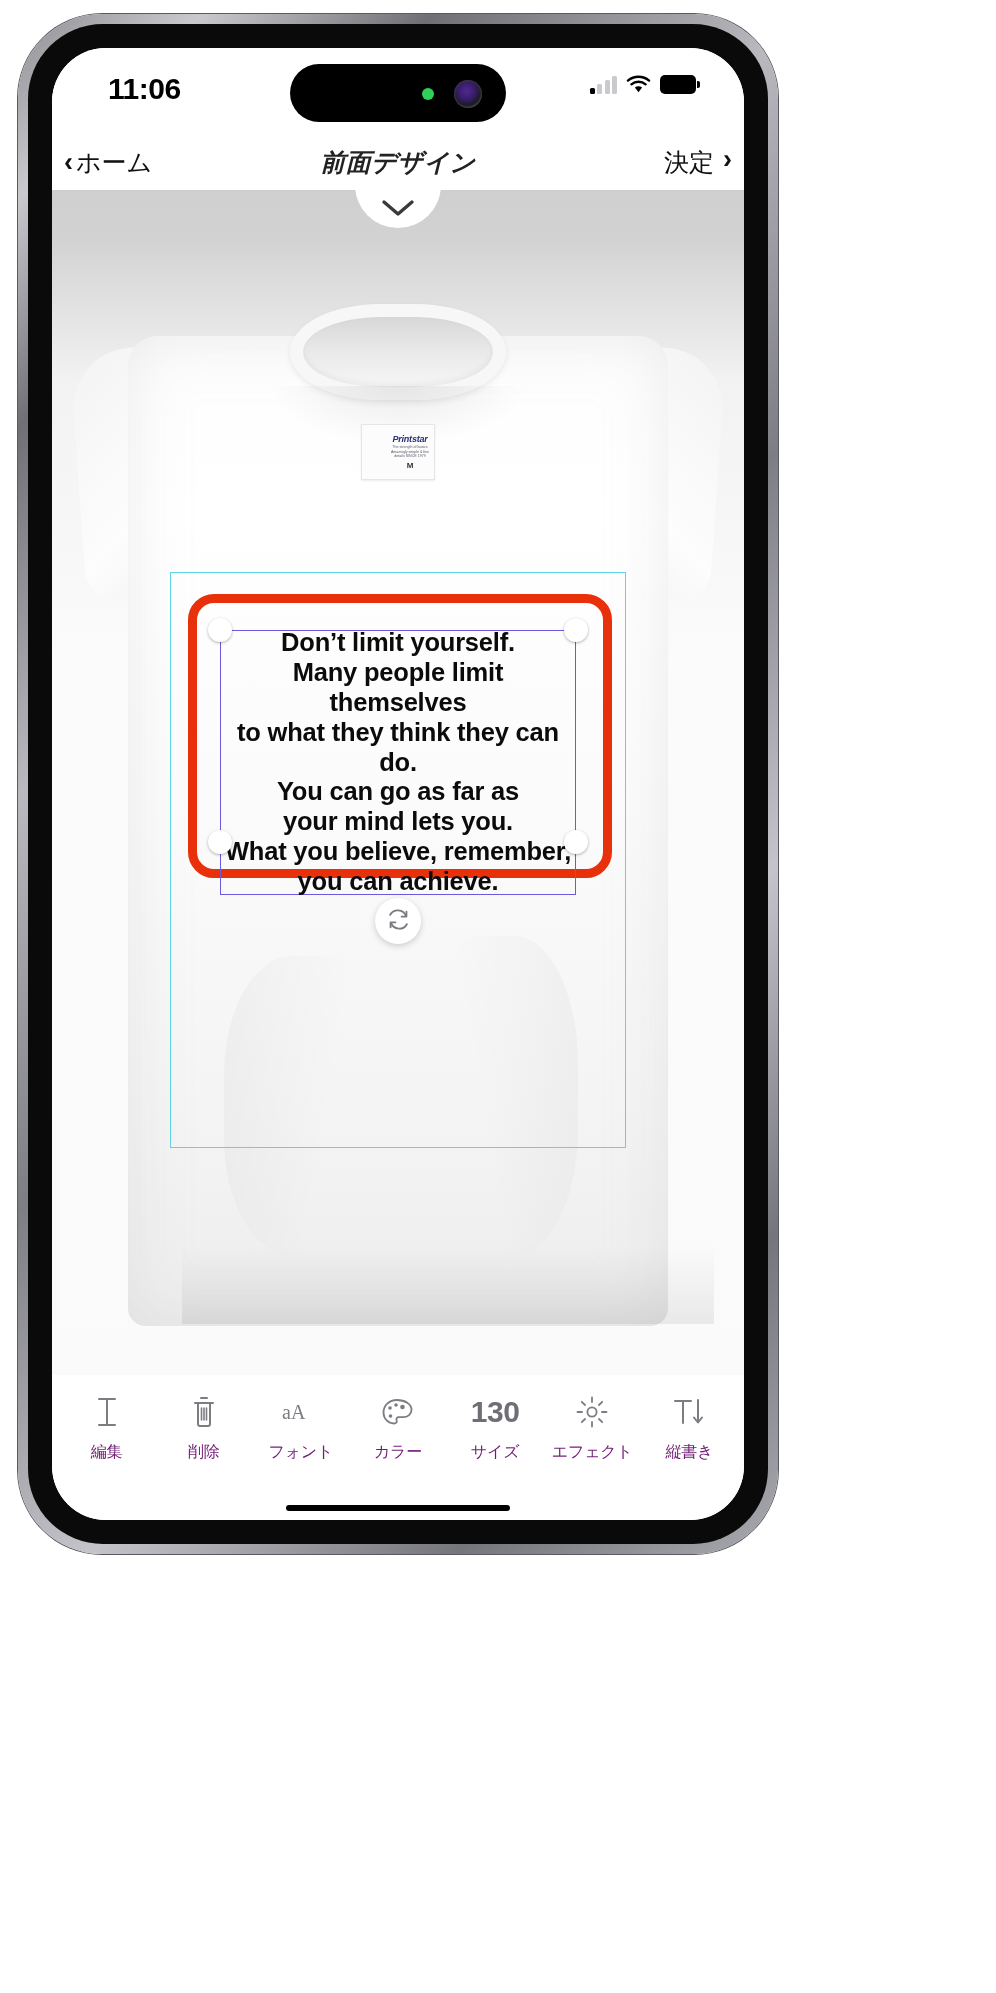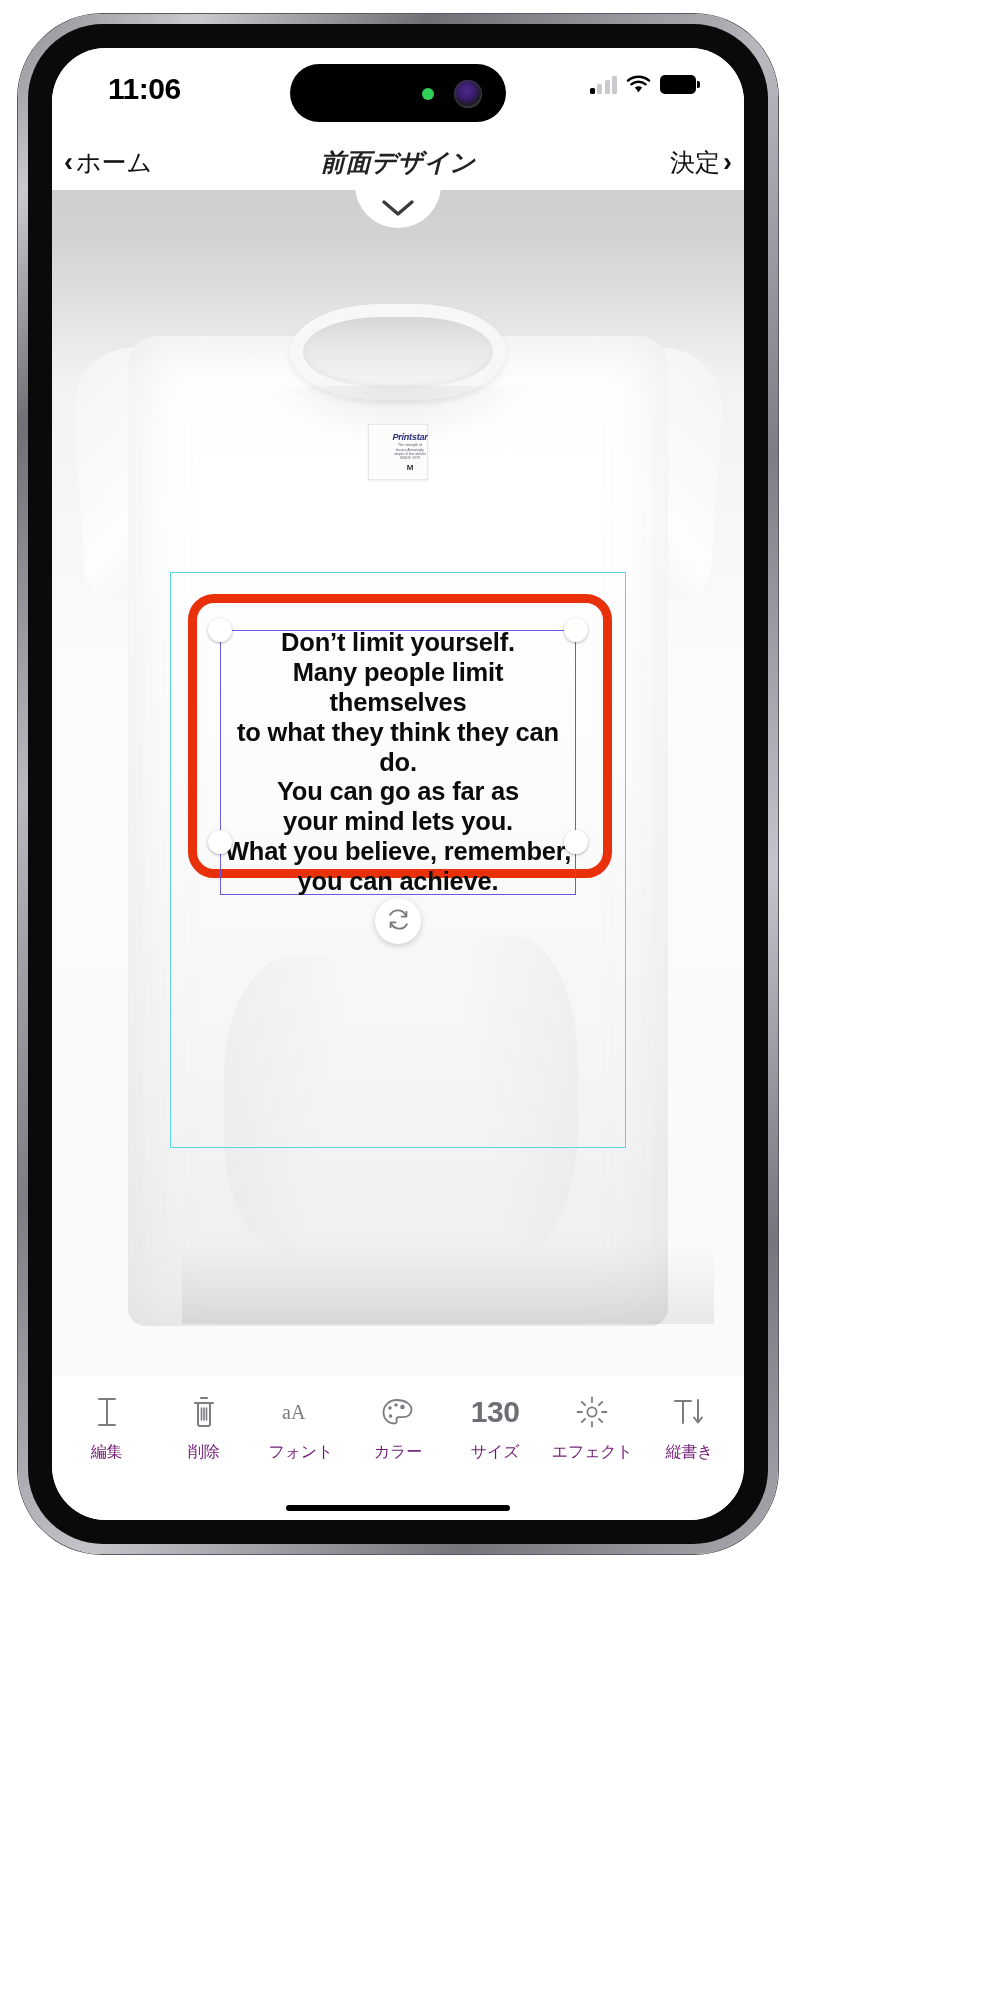--- a/index.html
+++ b/index.html
@@ -132,21 +132,21 @@
   }
   .chev { font-size: 27px; font-weight: bold; line-height: 1; }
   #nav-title {
     position: absolute; left: 50%; transform: translateX(-50%);
     font-size: 25px; font-weight: bold; color: #222;
     letter-spacing: 0.5px;
     font-style: italic;
   }
   #nav-done {
     position: absolute; right: 12px;
-    display: flex; align-items: center; gap: 3px;
+    display: flex; align-items: flex-start; gap: 9px;
     font-size: 25px; color: #111; font-weight: 500;
   }
 
   
   #canvas-area {
     position: absolute; left: 0; top: 142px;
     width: 692px; height: 1185px;
     background: linear-gradient(180deg,#cfcfcf 0%,#d2d2d2 4%,#f2f2f2 16%,#fbfbfb 40%,#fafafa 100%);
     overflow: hidden;
   }
@@ -205,21 +205,21 @@
   }
   .collar-shadow {
     position: absolute; left: 50%; transform: translateX(-50%);
     top: 110px; width: 260px; height: 60px;
     background: radial-gradient(ellipse at 50% 0%, rgba(0,0,0,0.07), rgba(0,0,0,0) 70%);
   }
   .brand-tag {
     position: absolute;
     left: 50%; transform: translateX(-50%);
     top: 148px;
-    width: 60px; height: 56px;
+    width: 74px; height: 56px;
     background: #fcfcfc;
     border: 1px solid #e6e6e6;
     display: flex; flex-direction: column; align-items: center; justify-content: center;
     gap: 1px;
     box-shadow: 0 1px 2px rgba(0,0,0,0.07);
     padding-left: 24px;
   }
   .brand-tag .bt-name { font-size: 9px; color: #2b2f7a; font-style: italic; font-weight: bold; letter-spacing: -0.2px; }
   .brand-tag .bt-sub  { font-size: 3.6px; color: #5a5a6a; line-height: 1.25; text-align: center; }
   .brand-tag .bt-size { font-size: 8px; color: #333; font-weight: bold; margin-top: 1px; }

